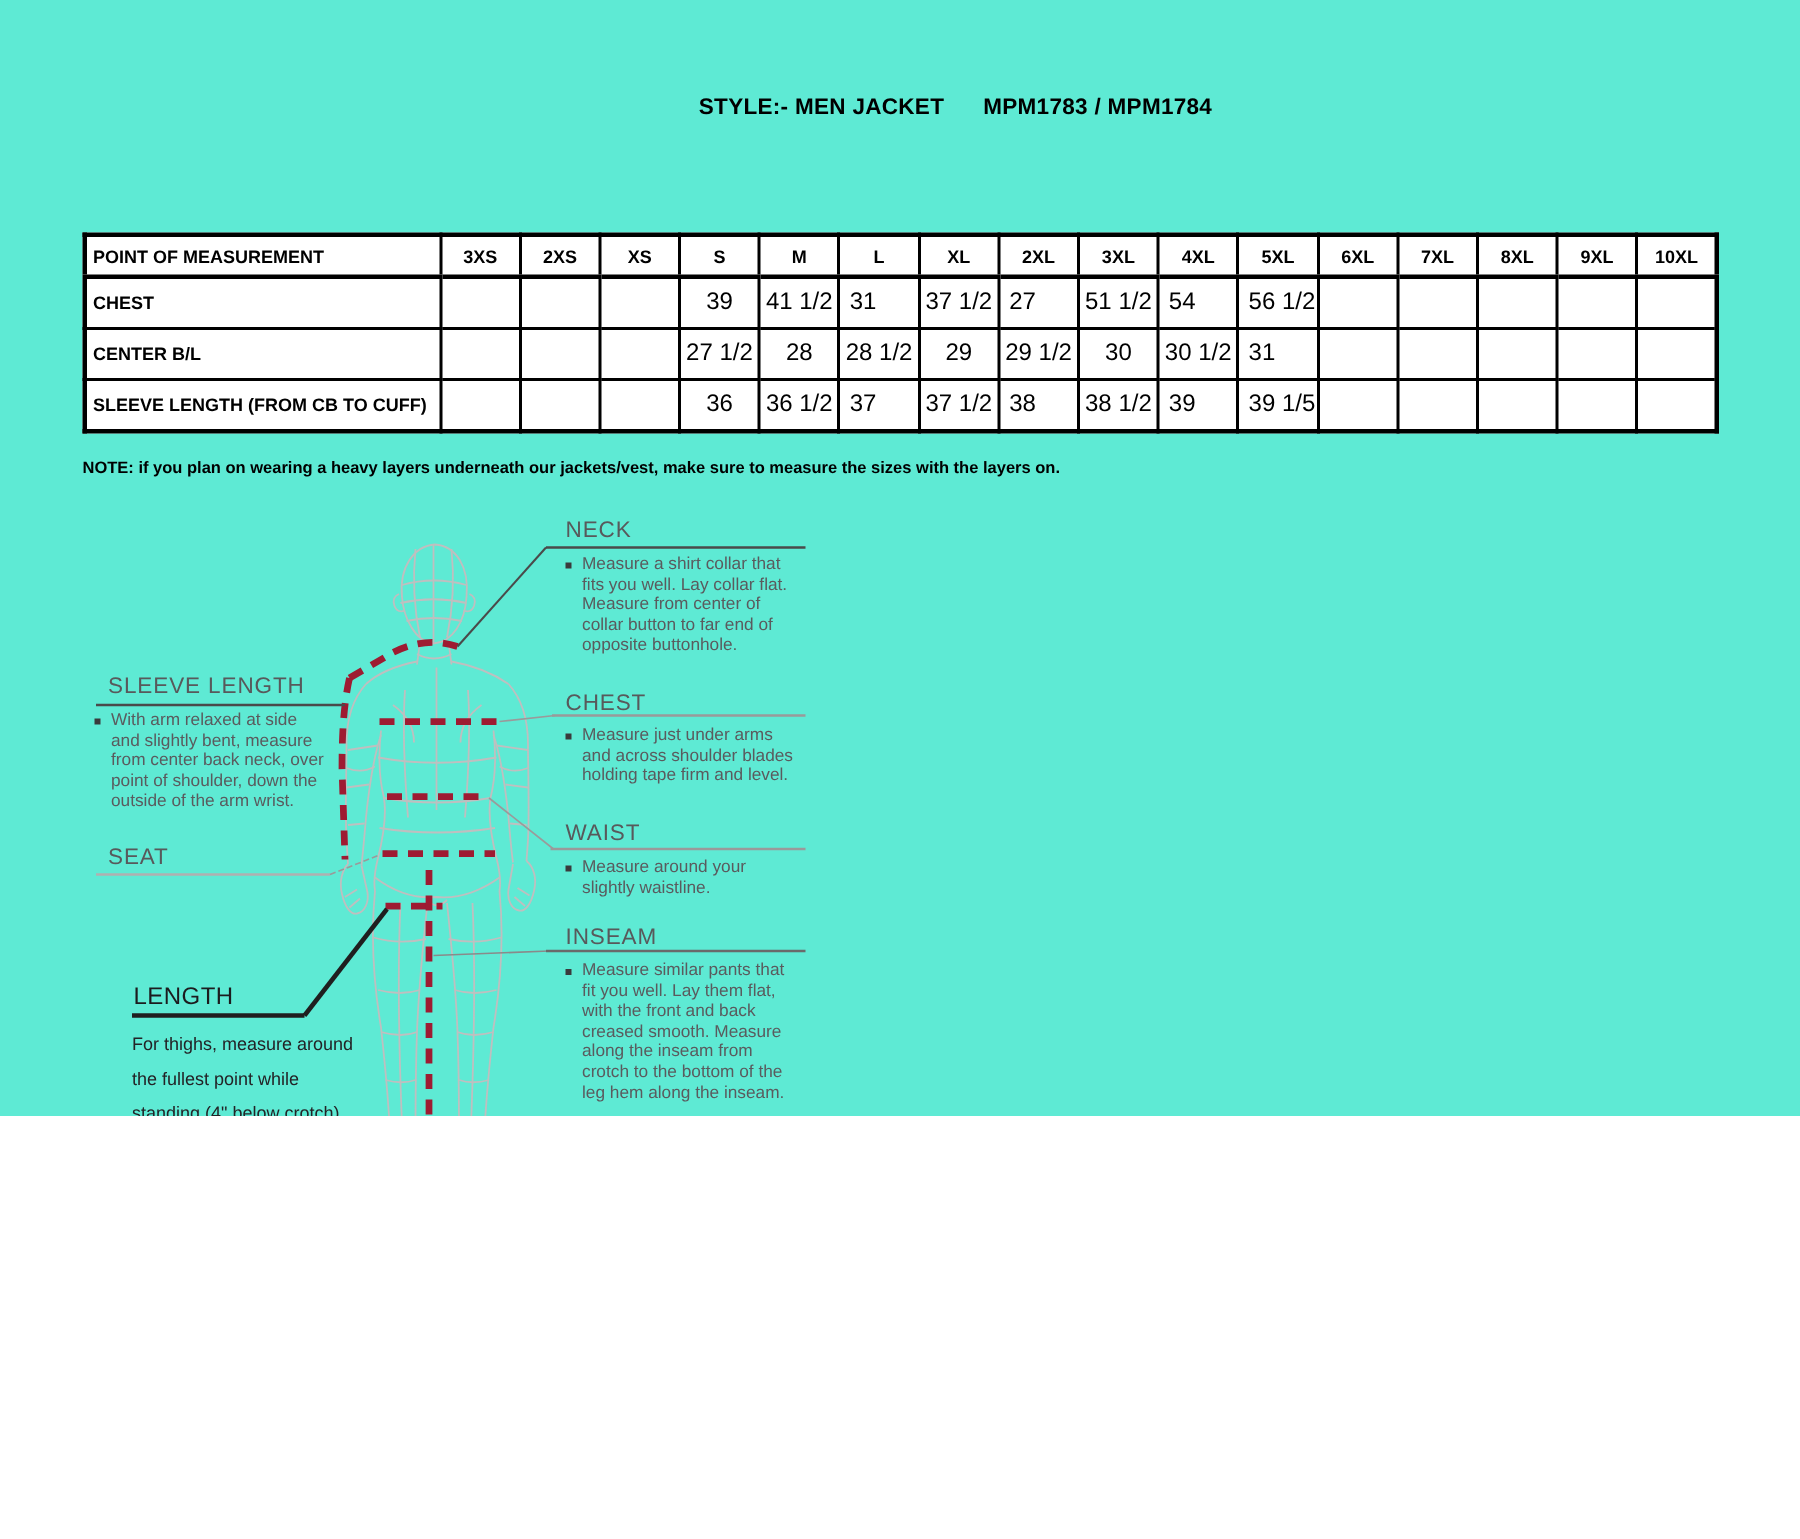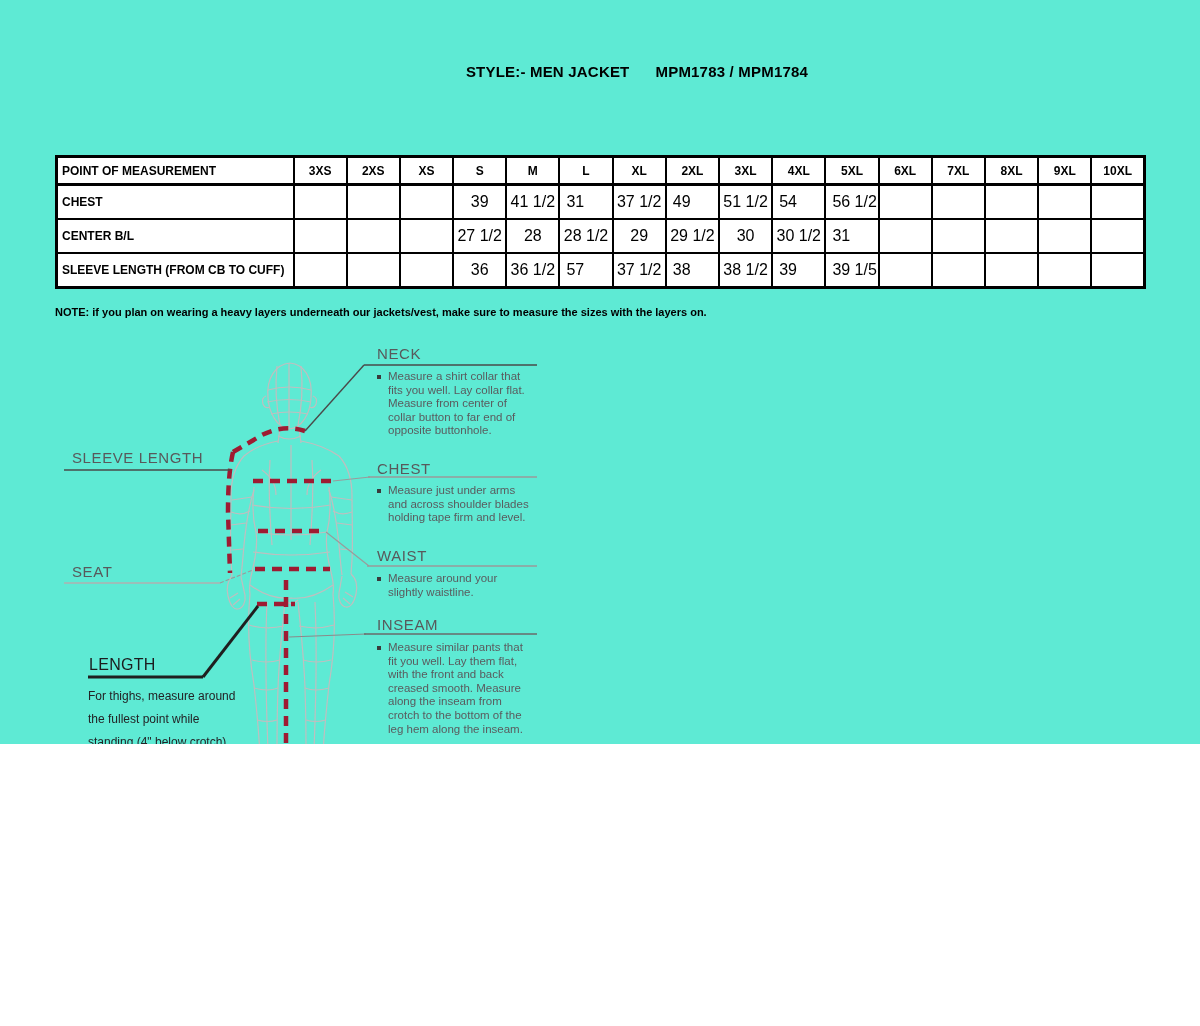--- a/index.html
+++ b/index.html
@@ -102,21 +102,21 @@
     <tbody>
       <tr>
         <td class="rowlabel">CHEST</td>
         <td></td>
         <td></td>
         <td></td>
         <td>39</td>
         <td>41 1/2</td>
         <td>31</td>
         <td>37 1/2</td>
-        <td>49</td>
+        <td>27</td>
         <td>51 1/2</td>
         <td>54</td>
         <td>56 1/2</td>
         <td></td>
         <td></td>
         <td></td>
         <td></td>
         <td></td>
       </tr>
       <tr>
@@ -138,21 +138,21 @@
         <td></td>
         <td></td>
       </tr>
       <tr>
         <td class="rowlabel">SLEEVE LENGTH (FROM CB TO CUFF)</td>
         <td></td>
         <td></td>
         <td></td>
         <td>36</td>
         <td>36 1/2</td>
-        <td>57</td>
+        <td>37</td>
         <td>37 1/2</td>
         <td>38</td>
         <td>38 1/2</td>
         <td>39</td>
         <td>39 1/5</td>
         <td></td>
         <td></td>
         <td></td>
         <td></td>
         <td></td>
@@ -285,20 +285,25 @@
   <div class="sec-title" style="left:377px;top:616px;">INSEAM</div>
   <div class="sec-text bulleted" style="left:375px;top:641px;width:168px;">Measure similar pants that
 fit you well. Lay them flat,
 with the front and back
 creased smooth. Measure
 along the inseam from
 crotch to the bottom of the
 leg hem along the inseam.</div>
 
   <div class="sec-title" style="left:72px;top:449px;">SLEEVE LENGTH</div>
+  <div class="sec-text bulleted" style="left:61px;top:474px;width:178px;">With arm relaxed at side
+and slightly bent, measure
+from center back neck, over
+point of shoulder, down the
+outside of the arm wrist.</div>
 
   <div class="sec-title" style="left:72px;top:563px;">SEAT</div>
 
   <div class="sec-title dark" style="left:89px;top:656px;">LENGTH</div>
   <div class="sec-text dark" style="left:88px;top:685px;width:160px;">For thighs, measure around
 the fullest point while
 standing (4" below crotch)</div>
 
 </div>
 

